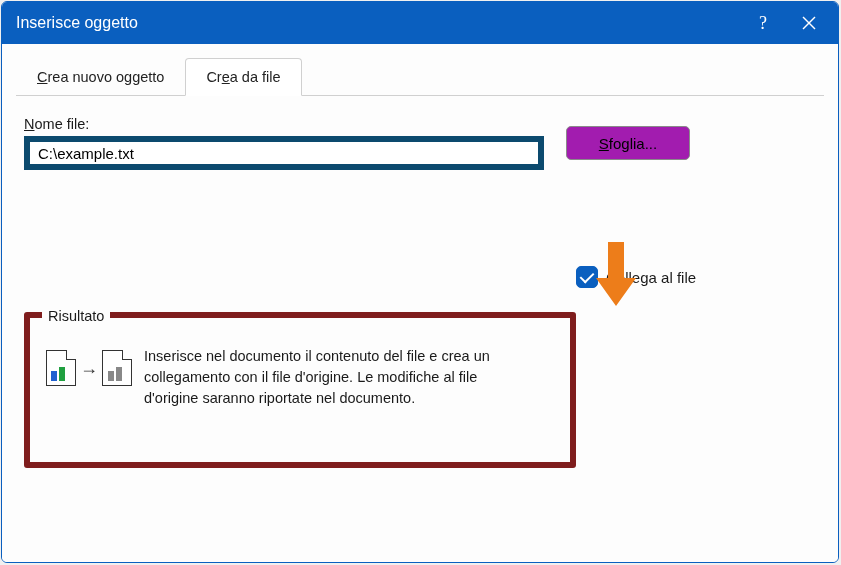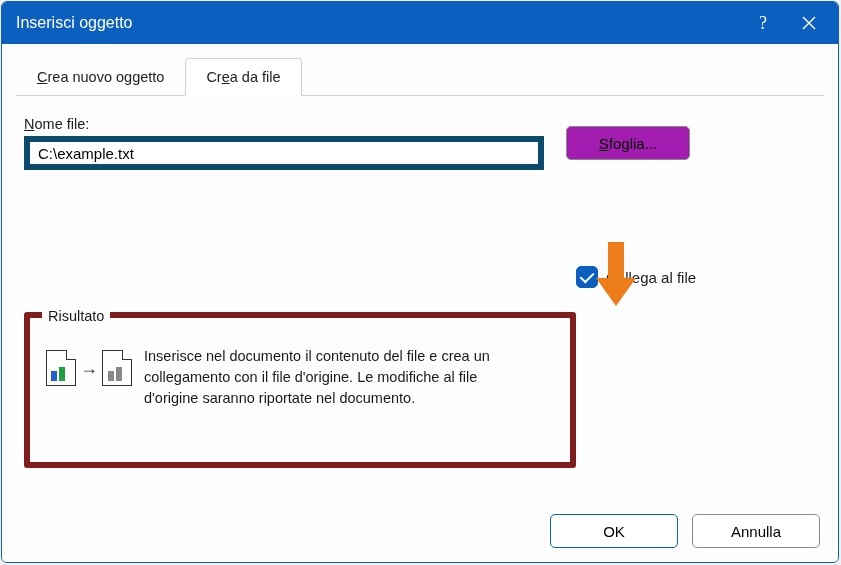--- a/index.html
+++ b/index.html
@@ -254,21 +254,21 @@
     .footer button.primary {
       border: 1.5px solid #0a5fbf;
     }
     .dialog { position: relative; }
   </style>
 </head>
 <body>
 
 <div class="dialog">
   <div class="titlebar">
-    <div class="title">Inserisci oggetto</div>
+    <div class="title">Inserisce oggetto</div>
     <div class="title-btn">
       <svg width="14" height="20" viewBox="0 0 14 20">
         <text x="3" y="16" font-size="18" fill="#fff" font-family="Segoe UI">?</text>
       </svg>
     </div>
     <div class="title-btn close">
       <svg width="14" height="14" viewBox="0 0 14 14">
         <line x1="1" y1="1" x2="13" y2="13" stroke="#fff" stroke-width="1.4"></line>
         <line x1="13" y1="1" x2="1" y2="13" stroke="#fff" stroke-width="1.4"></line>
       </svg>
@@ -314,22 +314,18 @@
             <div class="doc-icon dst">
                 <span class="corner"></span>
               </div>
           </div>
           <div class="result-text">Inserisce nel documento il contenuto del file e crea un collegamento con il file d'origine.  Le modifiche al file d'origine saranno riportate nel documento.</div>
         </div>
       </div>
 
     </div>
 
-    <div class="footer">
-      <button class="primary">OK</button>
-      <button>Annulla</button>
-    </div>
   </div>
 
   <svg class="arrow" width="44" height="64" viewBox="0 0 44 64">
     <polygon points="22,64 2,36 14,36 14,0 30,0 30,36 42,36" fill="#ed7d1a"></polygon>
   </svg>
 </div>
 
 </body></html>

